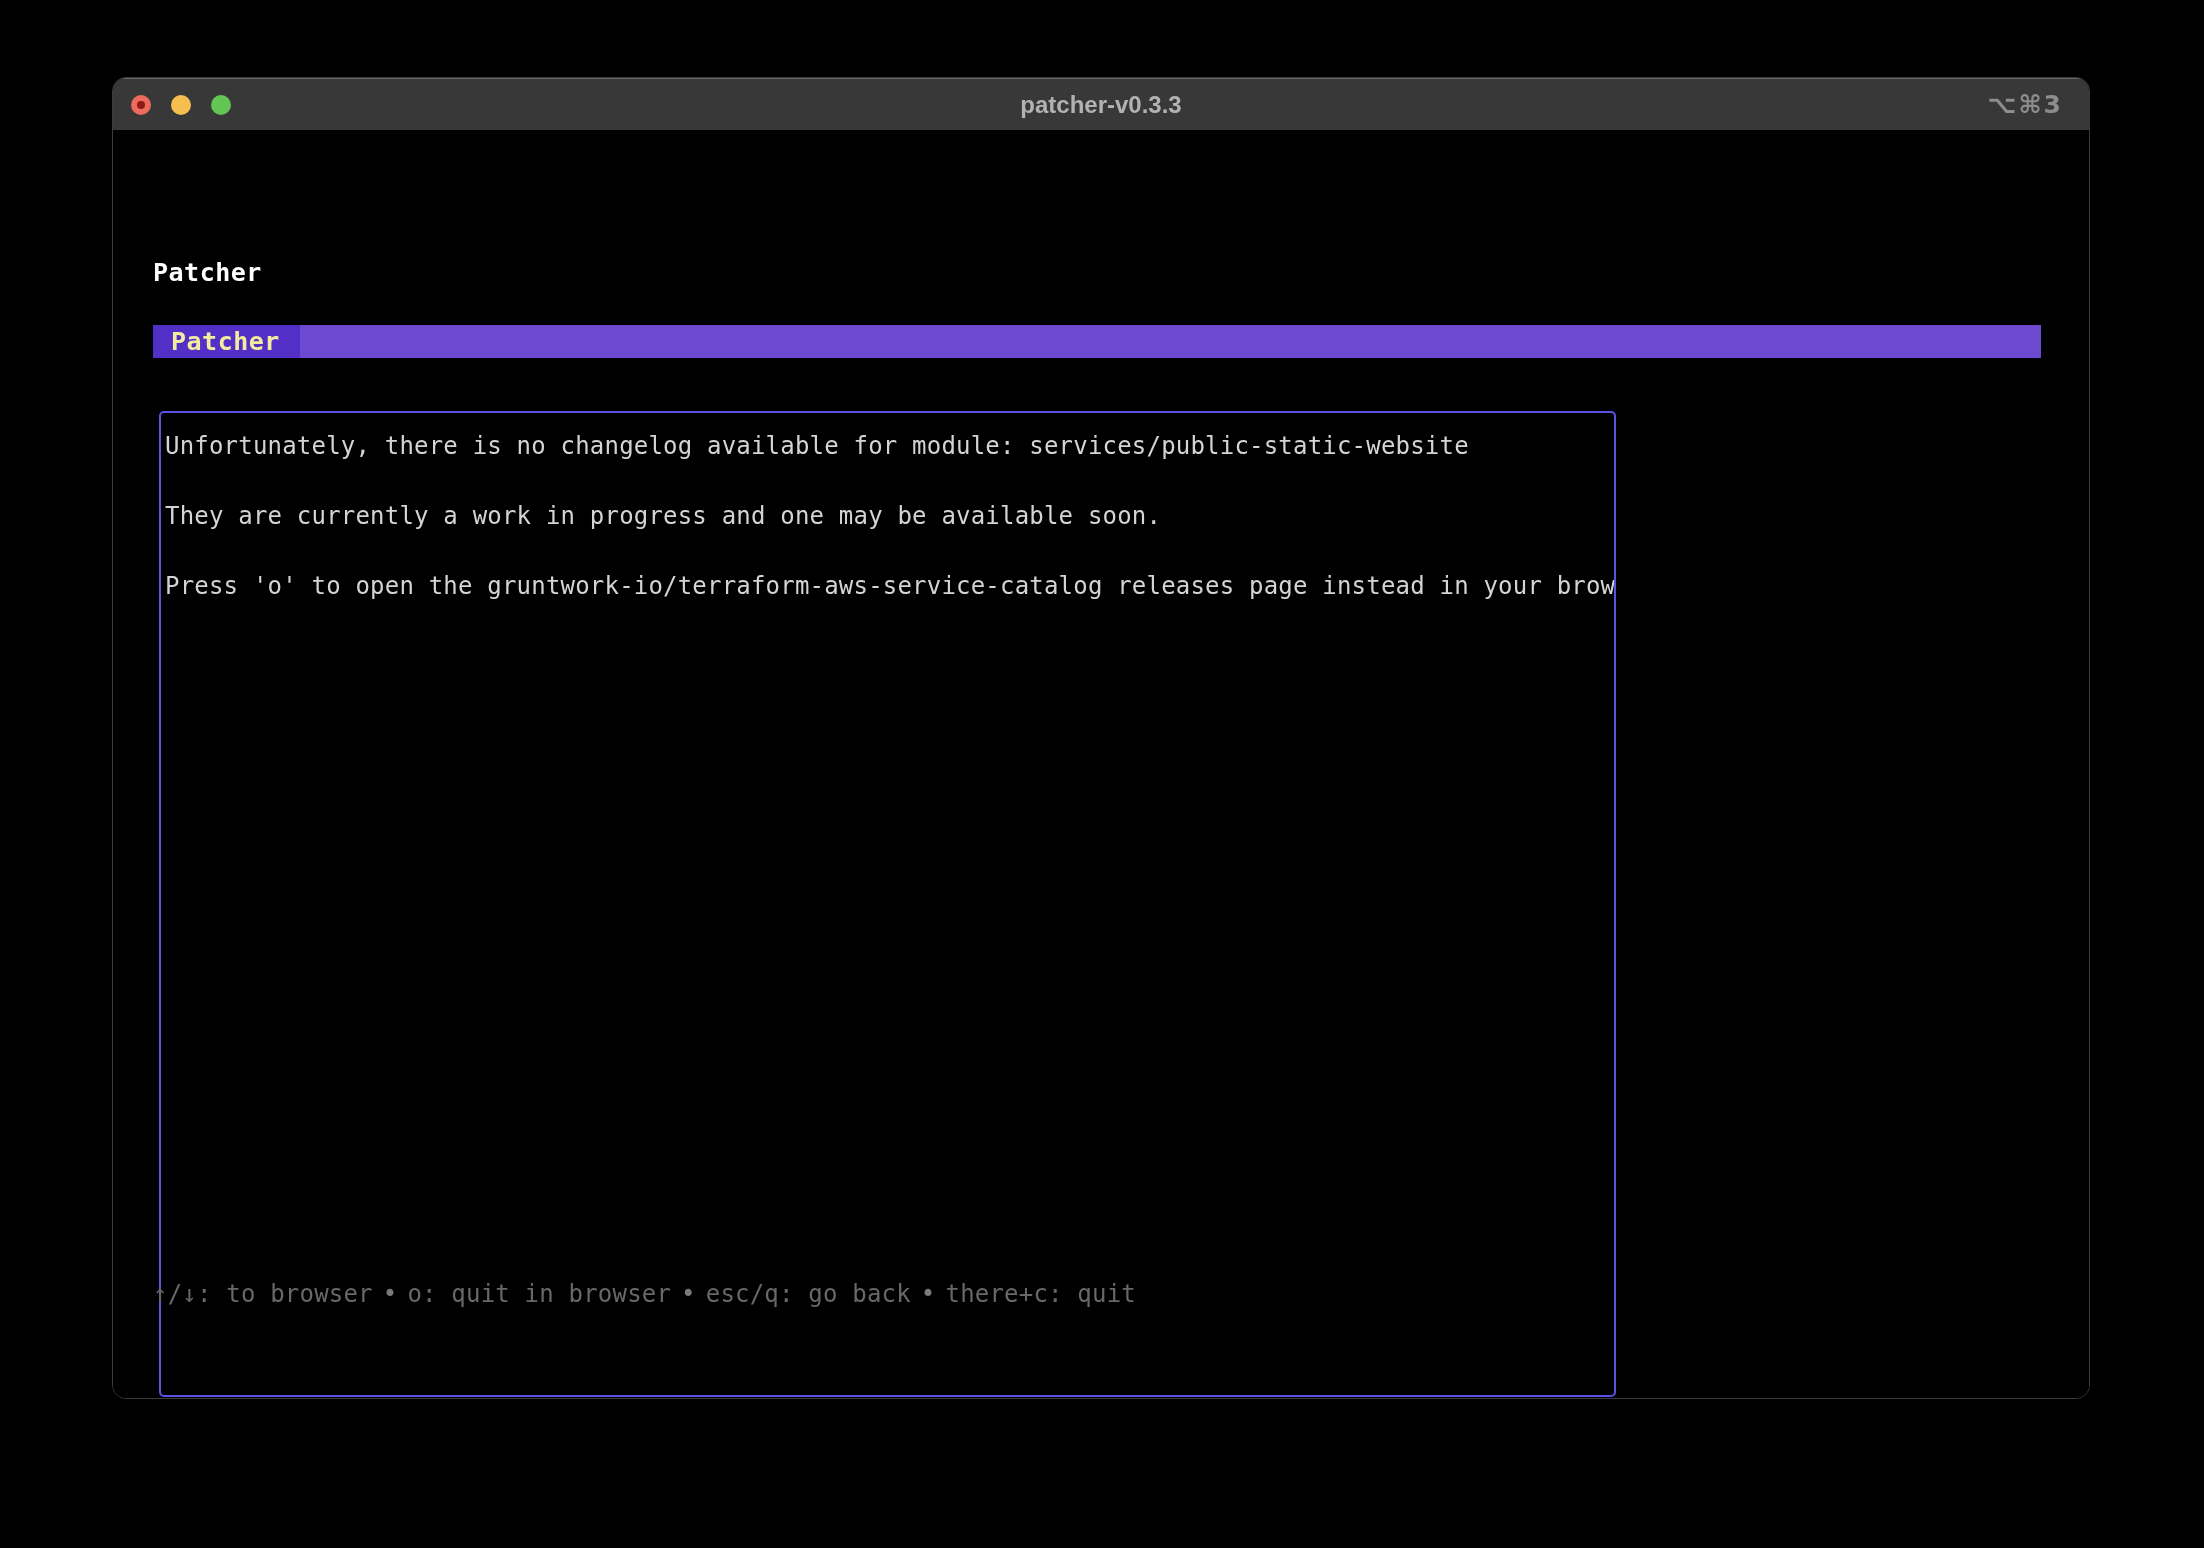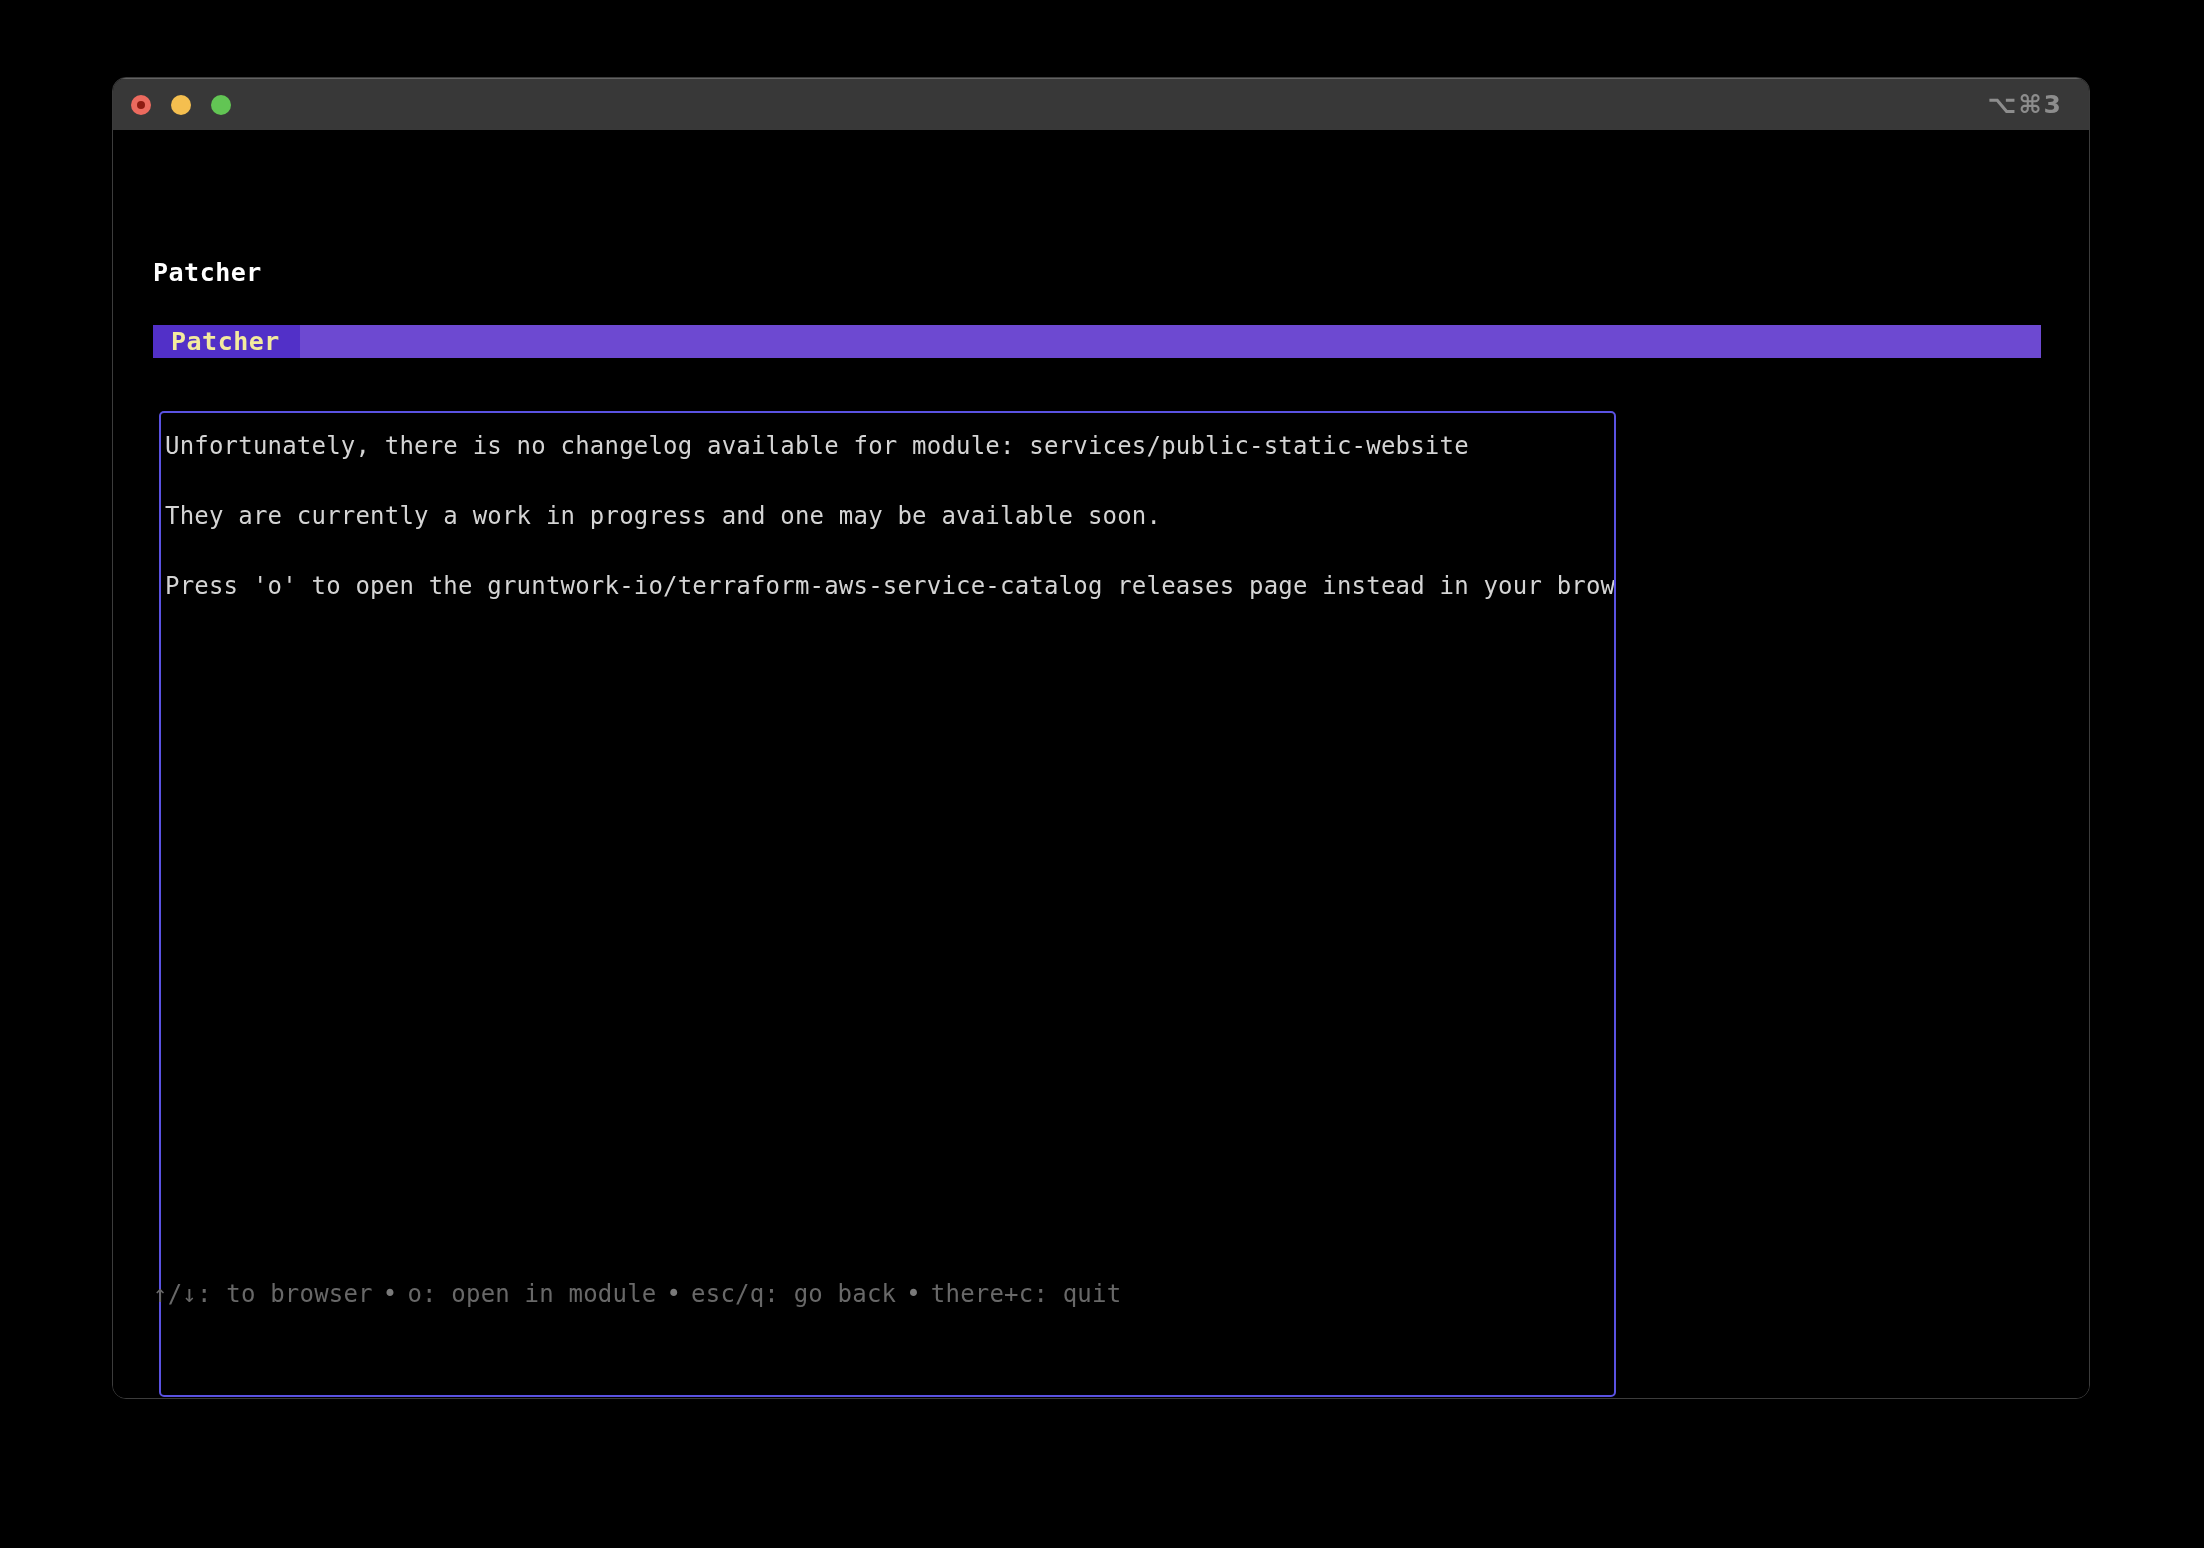--- a/index.html
+++ b/index.html
@@ -99,35 +99,36 @@
 <body>
 
 <div class="window">
 
   <div class="titlebar">
     <div class="traffic">
       <span class="light red"></span>
       <span class="light yellow"></span>
       <span class="light green"></span>
     </div>
+    <div class="title">patcher-v0.3.3</div>
     <div class="shortcut">⌥⌘3</div>
   </div>
 
   <div class="app">
 
     <div class="app-heading">Patcher</div>
 
     <div class="tab-bar">
       <div class="tab-active">
         <span class="tab-label">Patcher</span>
       </div>
     </div>
 
     <div class="panel">
       <p>Unfortunately, there is no changelog available for module: services/public-static-website</p>
       <p>They are currently a work in progress and one may be available soon.</p>
       <p>Press 'o' to open the gruntwork-io/terraform-aws-service-catalog releases page instead in your browser.</p>
     </div>
 
-    <div class="footer"><span>↑/↓: to browser</span><span class="sep">•</span><span>o: open in module</span><span class="sep">•</span><span>esc/q: go back</span><span class="sep">•</span><span>there+c: quit</span></div>
+    <div class="footer"><span>↑/↓: to browser</span><span class="sep">•</span><span>o: quit in browser</span><span class="sep">•</span><span>esc/q: go back</span><span class="sep">•</span><span>there+c: quit</span></div>
 
   </div>
 </div>
 
 </body></html>

